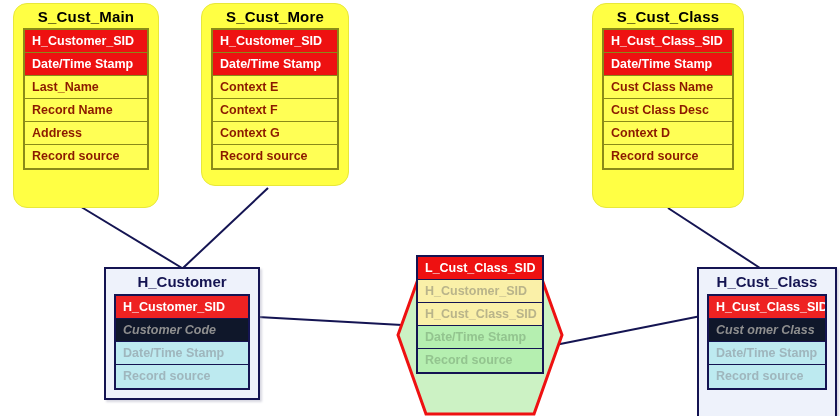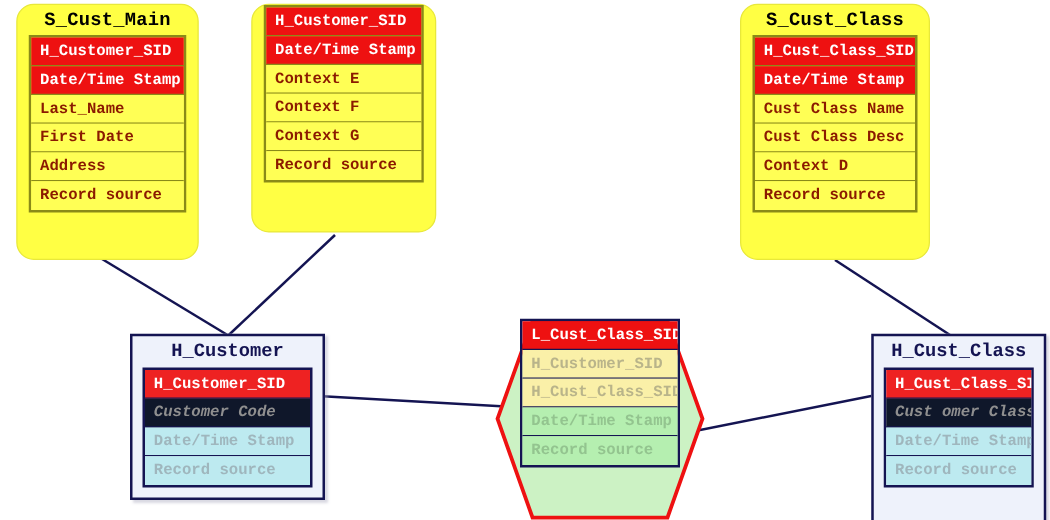--- a/index.html
+++ b/index.html
@@ -1,21 +1,21 @@
 <!DOCTYPE html>
 <html><head>
 <meta charset="utf-8">
 <style>
   html,body{margin:0;padding:0;}
   body{
     width:840px;height:416px;position:relative;overflow:hidden;
     background:#ffffff;
     font-family:"Liberation Sans",sans-serif;
   }
-  #diagram{position:absolute;inset:0;font-family:Liberation Mono, monospace;}
+  #diagram{position:absolute;inset:0;}
   svg.links{position:absolute;left:0;top:0;width:840px;height:416px;z-index:1;}
 
   
   .sat{
     position:absolute;z-index:3;
     background:#ffff44;
     border:1px solid #e8e83a;
     border-radius:14px;
     box-sizing:border-box;
   }
@@ -119,27 +119,28 @@
     <line x1="258" y1="317" x2="438" y2="327" stroke="#141452" stroke-width="2"></line>
     <line x1="530" y1="350" x2="706" y2="315" stroke="#141452" stroke-width="2"></line>
   </svg>
 
   <div class="sat" style="left:13px;top:3px;width:146px;height:205px;">
     <div class="sat-title">S_Cust_Main</div>
     <div class="sat-table">
       <div class="sat-row key">H_Customer_SID</div>
       <div class="sat-row key">Date/Time Stamp</div>
       <div class="sat-row">Last_Name</div>
-      <div class="sat-row">First Date</div>
+      <div class="sat-row">Record Name</div>
       <div class="sat-row">Address</div>
       <div class="sat-row">Record source</div>
     </div>
   </div>
 
   <div class="sat" style="left:201px;top:3px;width:148px;height:183px;">
+    <div class="sat-title">S_Cust_More</div>
     <div class="sat-table">
       <div class="sat-row key">H_Customer_SID</div>
       <div class="sat-row key">Date/Time Stamp</div>
       <div class="sat-row">Context E</div>
       <div class="sat-row">Context F</div>
       <div class="sat-row">Context G</div>
       <div class="sat-row">Record source</div>
     </div>
   </div>
 

